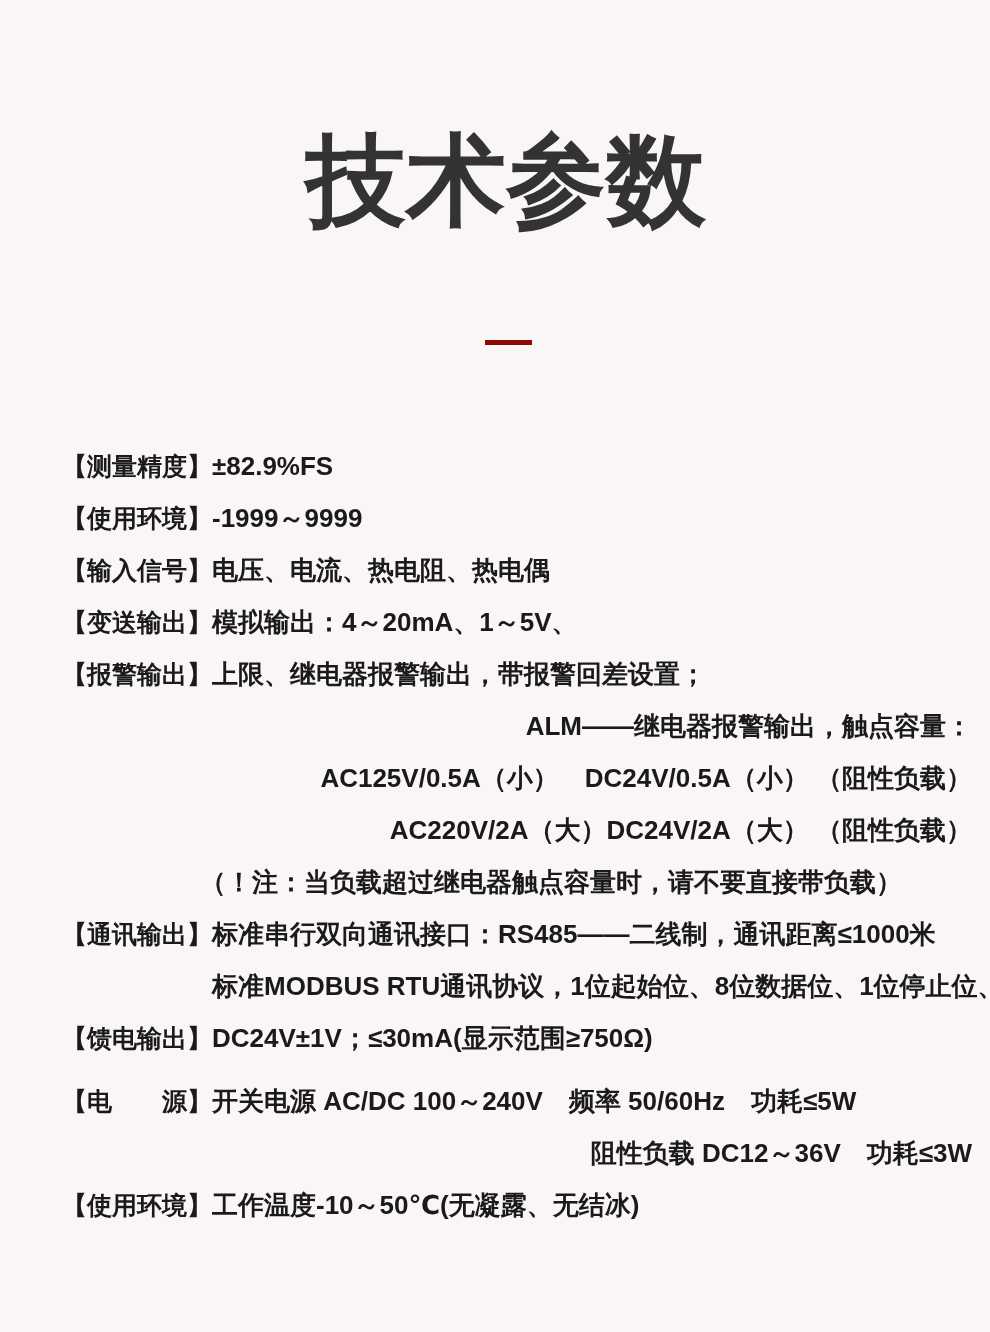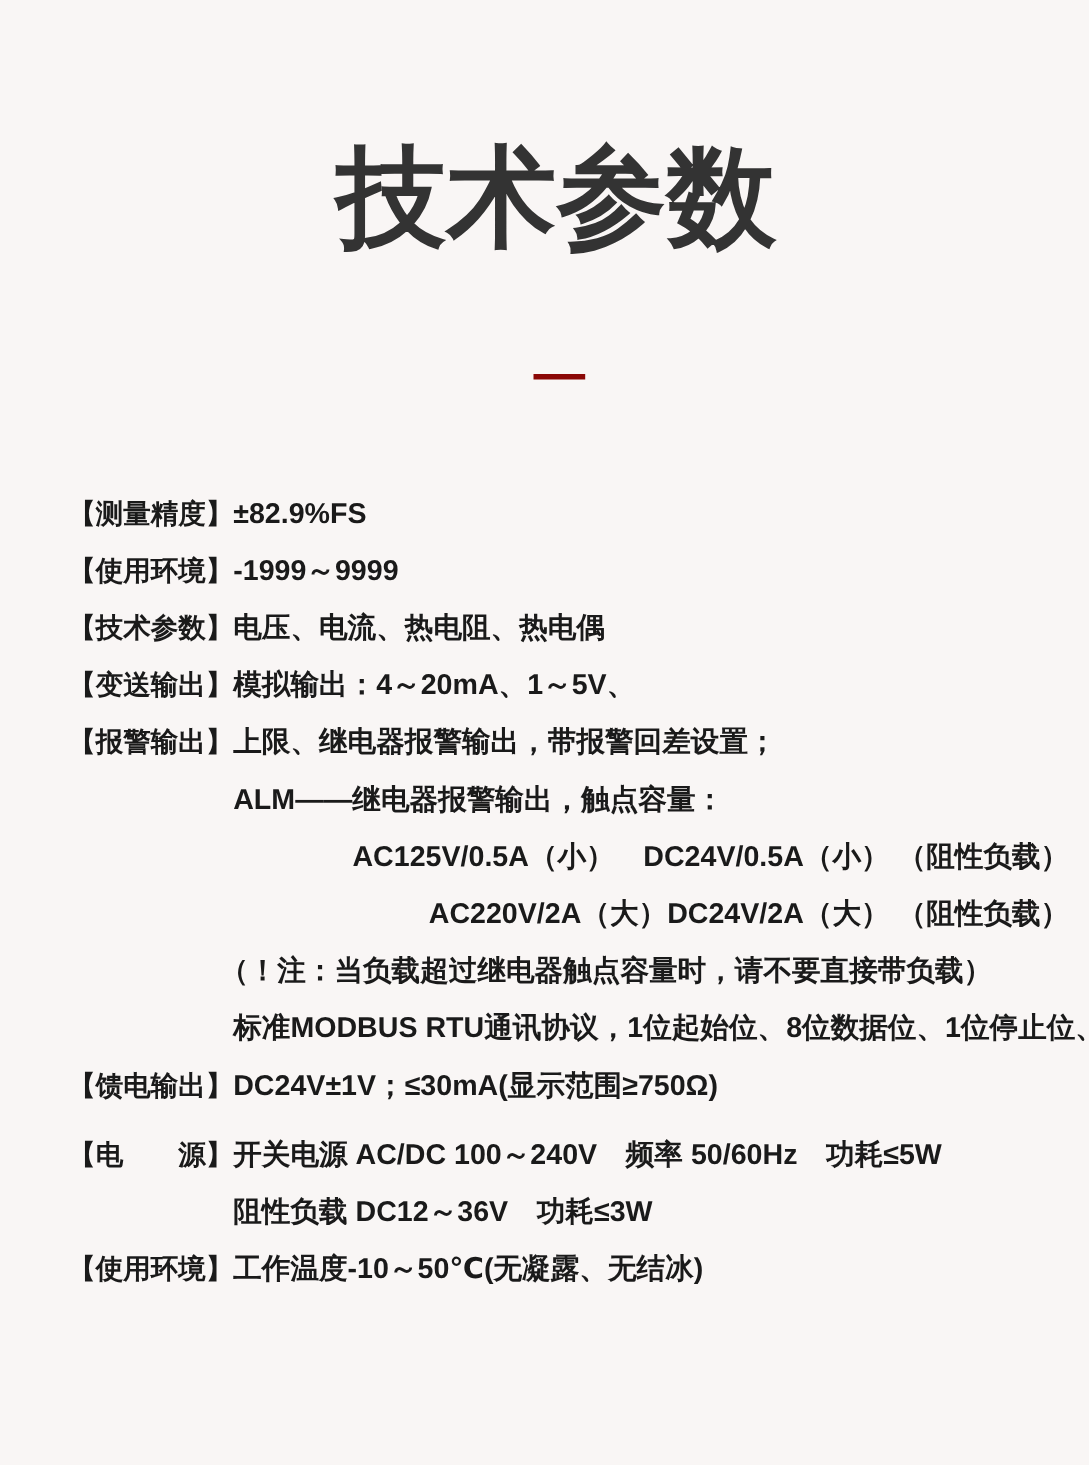--- a/index.html
+++ b/index.html
@@ -48,21 +48,21 @@
     line-height: 52px;
     height: 52px;
     white-space: nowrap;
   }
   .lbl {
     display: inline-block;
     width: 150px;
     font-size: 25px;
     vertical-align: baseline;
   }
-  .ind-value { padding-left: 150px; }
+  .ind-value { padding-left: 150px; text-align: right; }
   .ind-deep  { padding-left: 268px; }
   .ind-cap   { padding-left: 243px; text-align: right; }
   .ind-note  { padding-left: 138px; }
   .gap-before { margin-top: 11px; }
 </style>
 </head>
 <body style="background: rgb(249, 246, 245);">
 
 <div>
 
@@ -74,21 +74,21 @@
 
     <div class="row">
       <span class="lbl">【测量精度】</span><span class="val">±82.9%FS</span>
     </div>
 
     <div class="row">
       <span class="lbl">【使用环境】</span><span class="val">-1999～9999</span>
     </div>
 
     <div class="row">
-      <span class="lbl">【技术参数】</span><span class="val">电压、电流、热电阻、热电偶</span>
+      <span class="lbl">【输入信号】</span><span class="val">电压、电流、热电阻、热电偶</span>
     </div>
 
     <div class="row">
       <span class="lbl">【变送输出】</span><span class="val">模拟输出：4～20mA、1～5V、</span>
     </div>
 
 
     <div class="row">
       <span class="lbl">【报警输出】</span><span class="val">上限、继电器报警输出，带报警回差设置；</span>
     </div>
@@ -102,20 +102,23 @@
     </div>
 
     <div class="row ind-cap">
       <span class="val">AC220V/2A（大）DC24V/2A（大） （阻性负载）</span>
     </div>
 
     <div class="row ind-note">
       <span class="val">（！注：当负载超过继电器触点容量时，请不要直接带负载）</span>
     </div>
 
+    <div class="row">
+      <span class="lbl">【通讯输出】</span><span class="val">标准串行双向通讯接口：RS485——二线制，通讯距离≤1000米</span>
+    </div>
 
     <div class="row ind-value">
       <span class="val">标准MODBUS RTU通讯协议，1位起始位、8位数据位、1位停止位、</span>
     </div>
 
 
     <div class="row">
       <span class="lbl">【馈电输出】</span><span class="val">DC24V±1V；≤30mA(显示范围≥750Ω)</span>
     </div>
 

